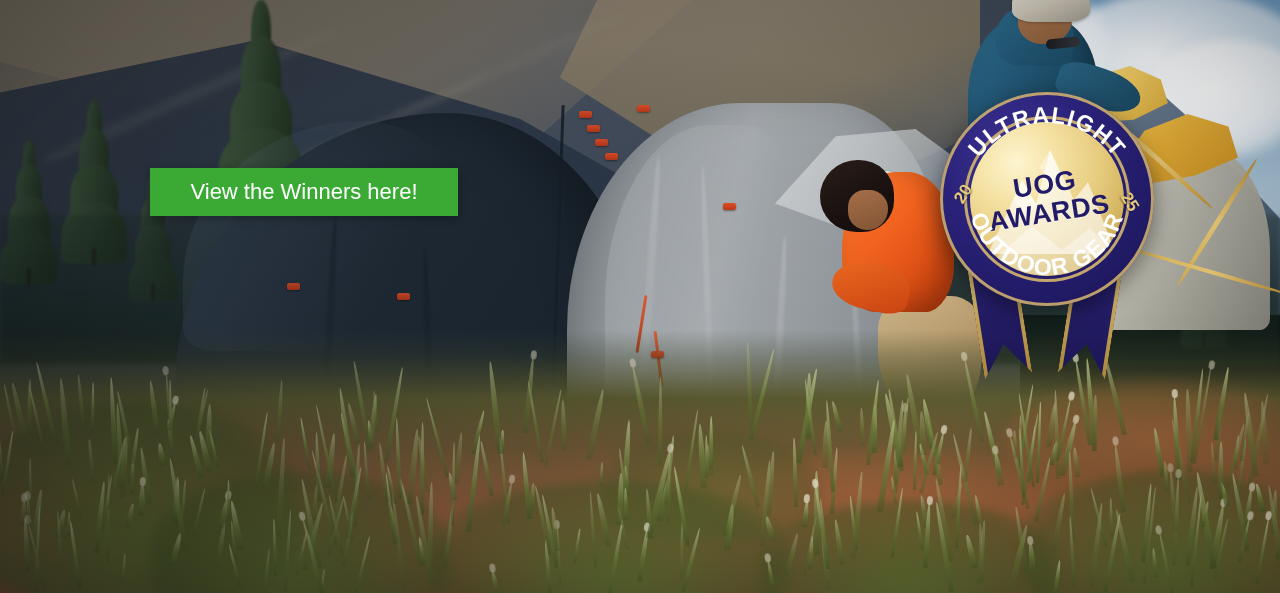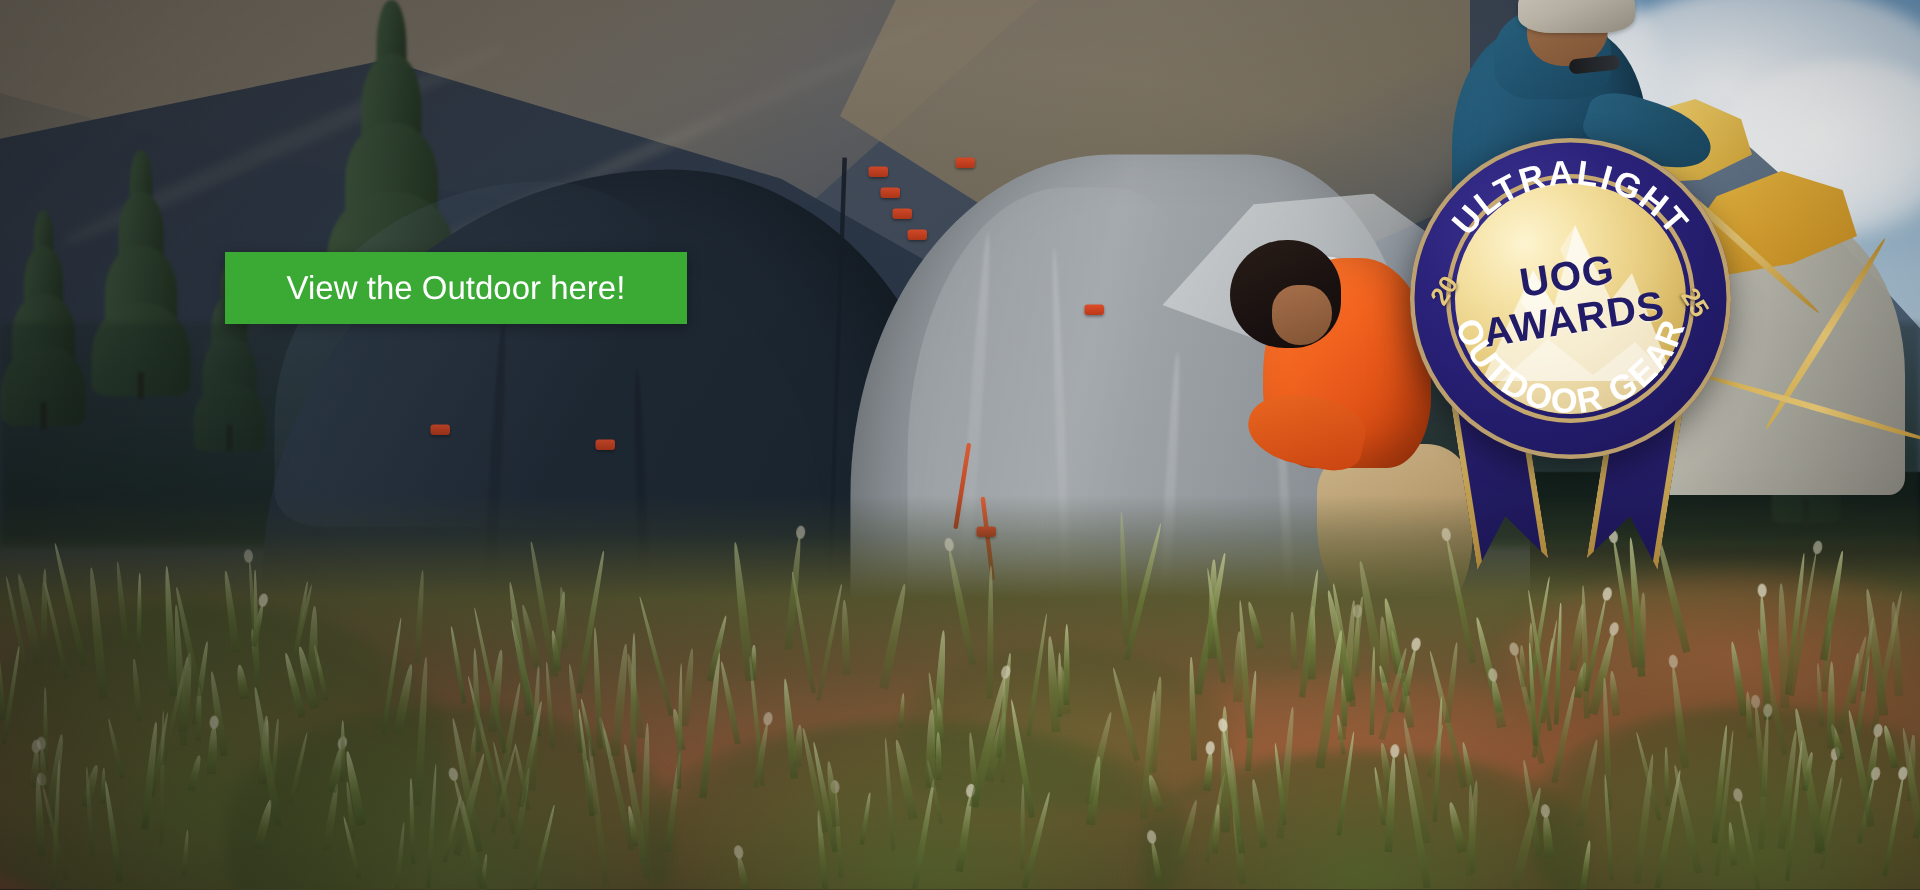--- a/index.html
+++ b/index.html
@@ -848,21 +848,21 @@
         <div class="blade" style="left:15.7px;top:382.9px;width:2.8px;height:63.9px;transform:rotate(-12.0deg);opacity:0.58;"></div>
         <div class="blade" style="left:1013.8px;top:429.5px;width:3.8px;height:27.9px;transform:rotate(-3.5deg);opacity:0.51;"></div>
         <div class="blade" style="left:616.8px;top:473.3px;width:5.5px;height:51.8px;transform:rotate(1.2deg);opacity:0.67;"></div>
       </div>
 
     <div class="scrim"></div>
     <div class="vignette"></div>
   </div>
 
   <div class="content">
-    <a class="cta" href="#">View the Outdoor here!</a>
+    <a class="cta" href="#">View the Winners here!</a>
   </div>
 
   <div class="badge-wrap">
     <div class="ribbon-tail rt-left"></div>
     <div class="ribbon-tail rt-right"></div>
 
     <div class="badge">
       <div class="badge-inner-ring"></div>
 
       <div class="badge-core">

